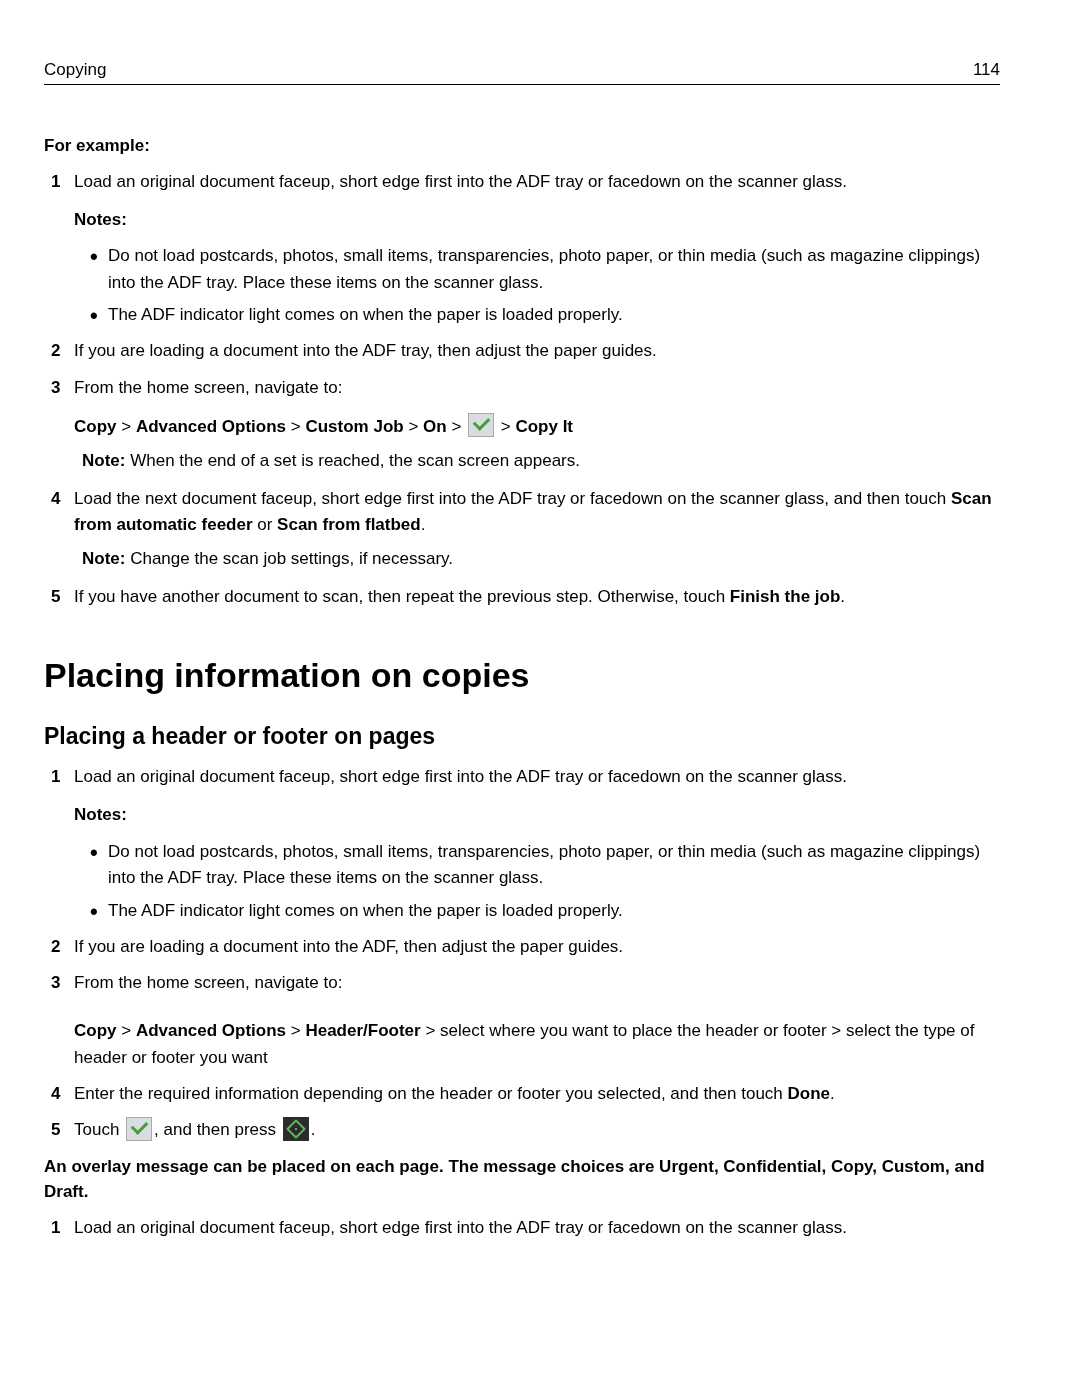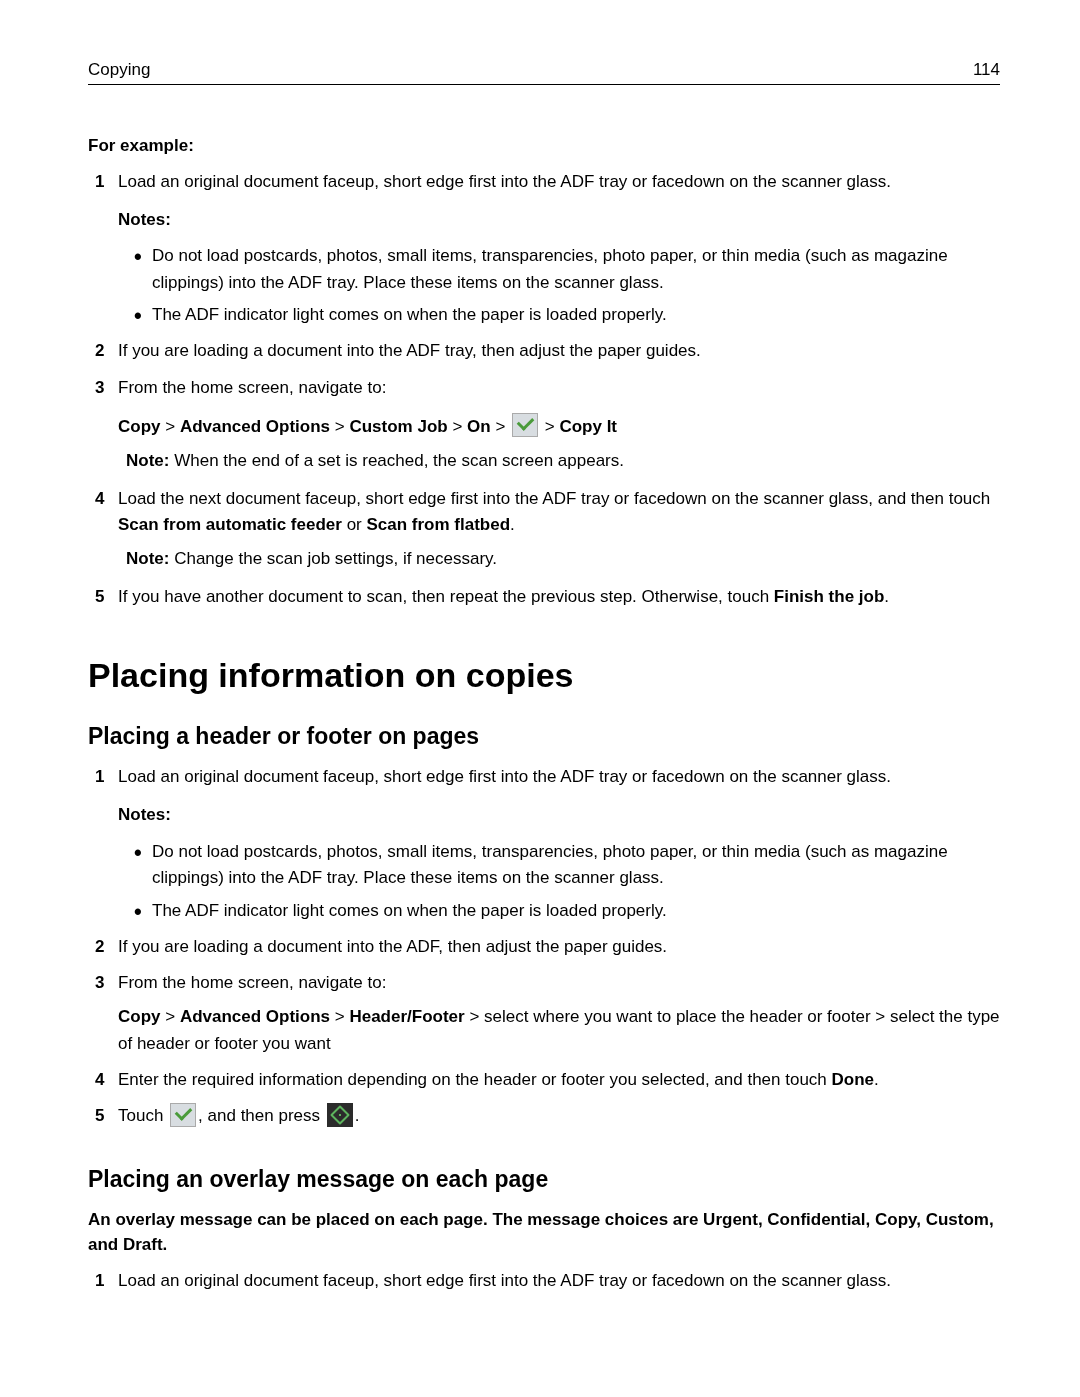--- a/index.html
+++ b/index.html
@@ -5,21 +5,21 @@
     * { margin: 0; padding: 0; box-sizing: border-box; }
     body {
       font-family: -apple-system, BlinkMacSystemFont, "Segoe UI", Arial, sans-serif;
       background: #fff;
       width: 1080px;
       height: 1397px;
       position: relative;
       color: #000;
     }
     .page {
-      padding: 60px 80px 50px 88px;
+      padding: 60px 80px 50px 44px;
     }
     .header-row {
       display: flex;
       justify-content: space-between;
       font-size: 17px;
       border-bottom: 1px solid #000;
       padding-bottom: 4px;
       margin-bottom: 48px;
     }
     .body-text {
@@ -189,33 +189,32 @@
       <span>Load an original document faceup, short edge first into the ADF tray or facedown on the scanner glass.</span>
       <div class="notes-heading">Notes:</div>
       <ul class="bullets">
         <li>Do not load postcards, photos, small items, transparencies, photo paper, or thin media (such as magazine clippings) into the ADF tray. Place these items on the scanner glass.</li>
         <li>The ADF indicator light comes on when the paper is loaded properly.</li>
       </ul>
     </li>
     <li>If you are loading a document into the ADF, then adjust the paper guides.</li>
     <li>
       <span>From the home screen, navigate to:</span>
-      <div class="nav-path" style="margin-top:6px;">
+      <div class="nav-path" style="margin-top:20px;">
         <span class="b">Copy</span><span> &gt; </span><span class="b">Advanced Options</span><span> &gt; </span><span class="b">Header/Footer</span><span> &gt; select where you want to place the header or footer &gt; select the type of header or footer you want</span>
       </div>
     </li>
     <li>
       <span>Enter the required information depending on the header or footer you selected, and then touch </span><span class="b">Done</span><span>.</span>
     </li>
     <li>
       <span>Touch </span><span class="inline-icon icon-check"></span><span>, and then press </span><span class="inline-icon icon-start"></span><span>.</span>
     </li>
   </ol>
 
-  <h2 class="sub-heading" style="margin-top:36px;">Placing an overlay message on each page</h2>
 
   <p class="body-text">An overlay message can be placed on each page. The message choices are Urgent, Confidential, Copy, Custom, and Draft.</p>
 
   <ol class="steps">
     <li>Load an original document faceup, short edge first into the ADF tray or facedown on the scanner glass.</li>
   </ol>
 
 </div>
 
 </body></html>

